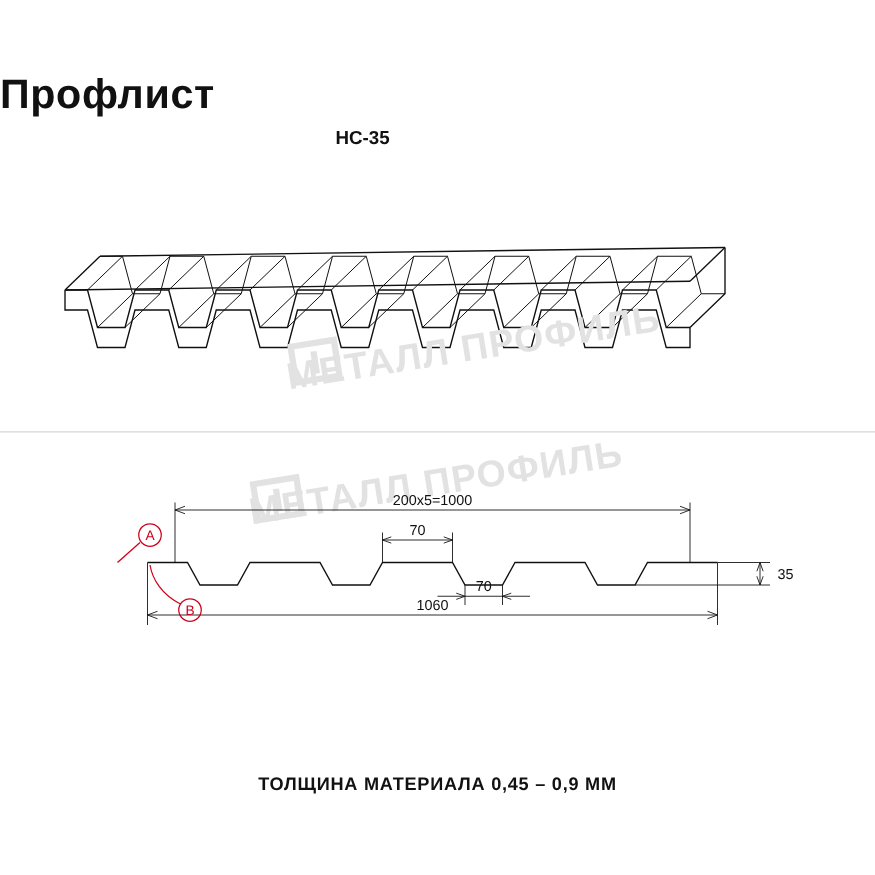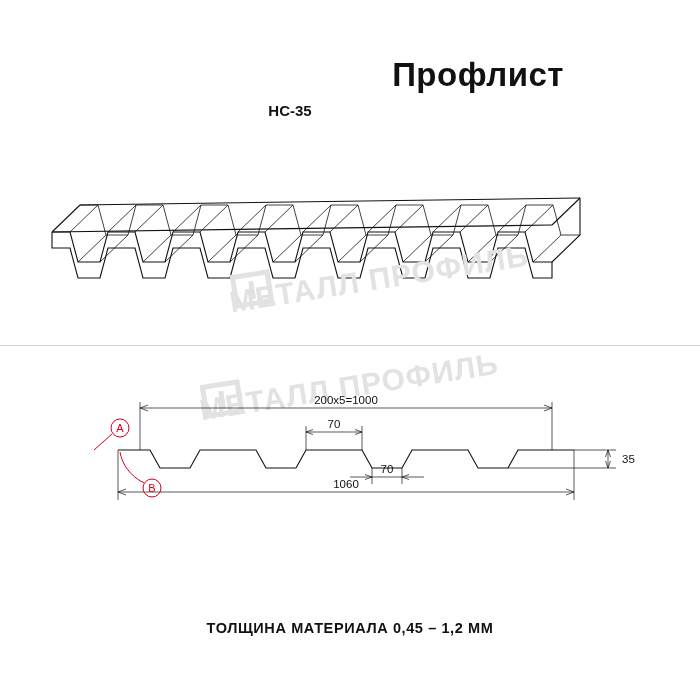--- a/index.html
+++ b/index.html
@@ -21,21 +21,21 @@
     height: 700px;
     box-sizing: border-box;
   }
 
   
   .title {
     position: absolute;
     top: 56px;
     left: 0;
     width: 564px;
-    text-align: right;
+    text-align: left;
     font-size: 33px;
     font-weight: bold;
     letter-spacing: 0.5px;
     color: #111111;
   }
   .subtitle {
     position: absolute;
     top: 102px;
     left: 0;
     width: 580px;
@@ -278,15 +278,15 @@
       <circle class="callout" cx="60" cy="48" r="9"></circle>
       <text class="callout-text" x="60" y="52" text-anchor="middle">A</text>
       <path class="callout" d="M 52 54 L 34 70"></path>
 
       <circle class="callout" cx="92" cy="108" r="9"></circle>
       <text class="callout-text" x="92" y="112" text-anchor="middle">B</text>
       <path class="callout" d="M 84 103 C 70 96, 62 84, 60 72"></path>
     </svg>
   </div>
 
-  <div class="footer-note">ТОЛЩИНА МАТЕРИАЛА 0,45 – 1,2 ММ</div>
+  <div class="footer-note">ТОЛЩИНА МАТЕРИАЛА 0,45 – 0,9 ММ</div>
 
 </div>
 
 </body></html>

